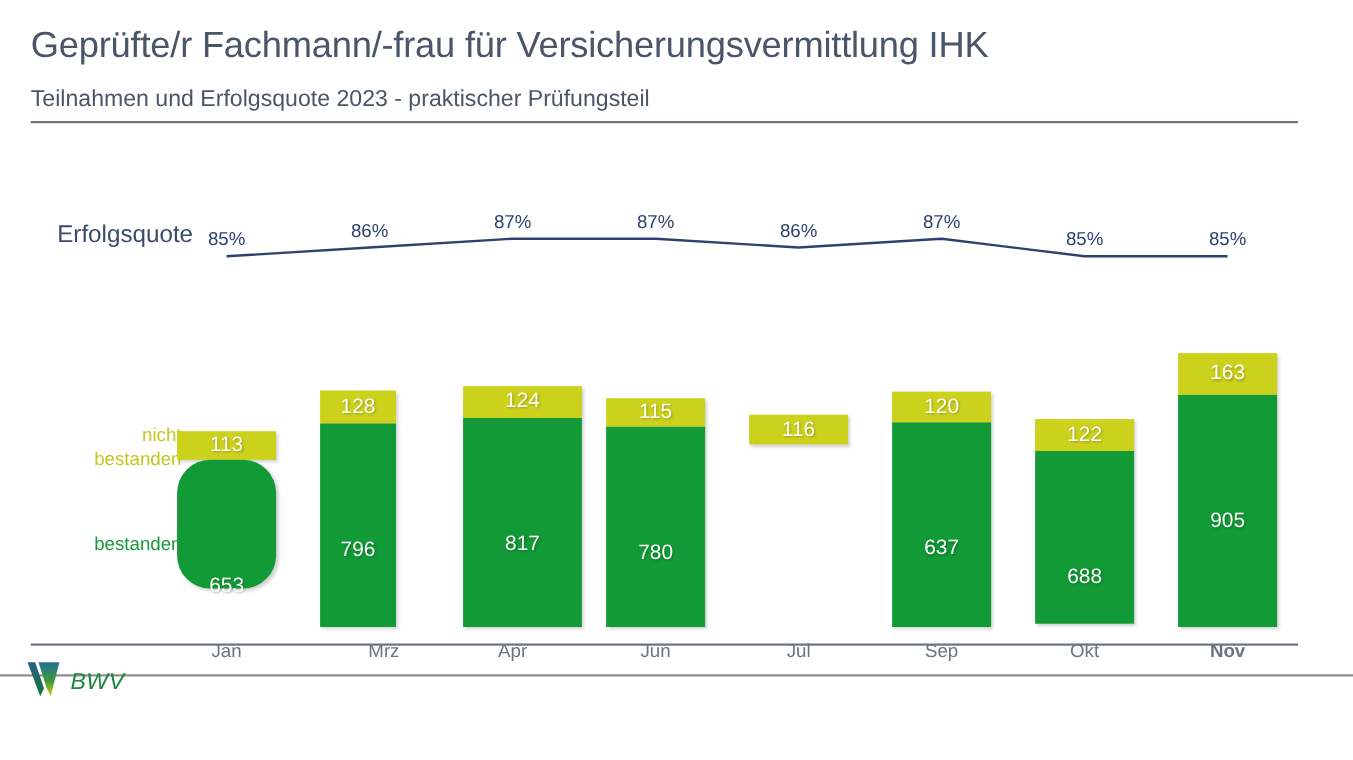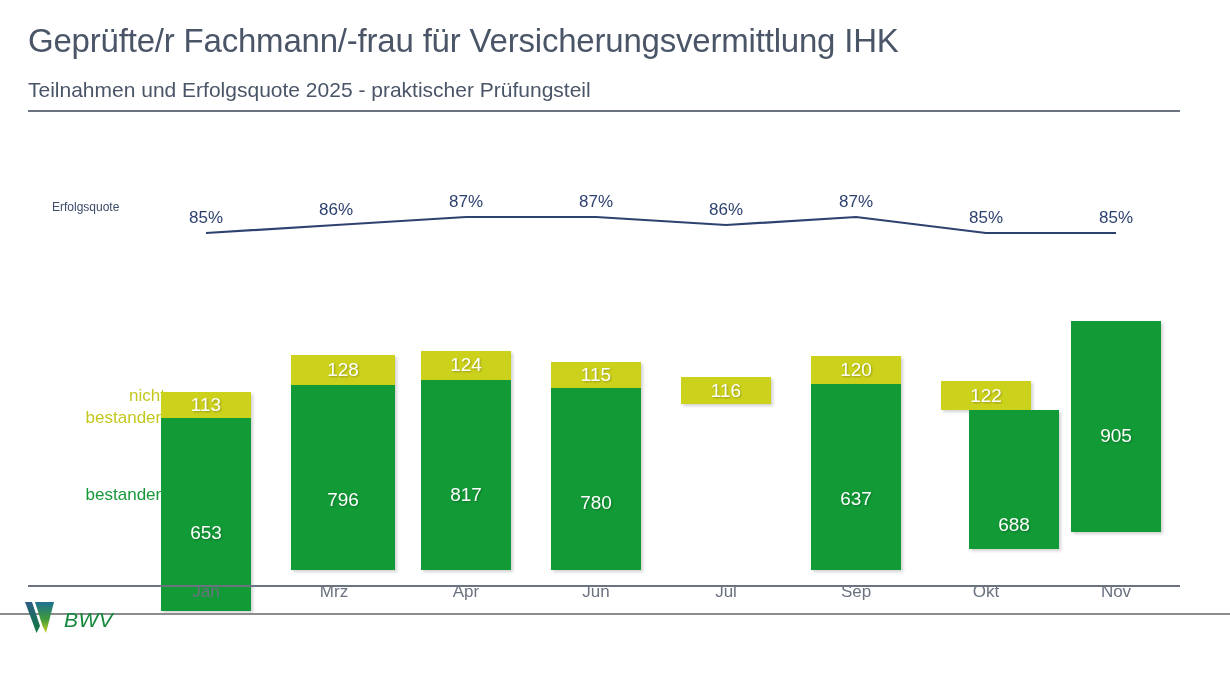--- a/index.html
+++ b/index.html
@@ -40,21 +40,21 @@
     left: 28px; top: 110px;
     width: 1152px; height: 2px;
     background: #6b7280;
   }
 
   
   #rate-block { position: absolute; left: 0; top: 150px; width: 1230px; height: 130px; }
   #rate-label {
     position: absolute;
     left: 52px; top: 50px;
-    font-size: 12px;
+    font-size: 22px;
     color: #3b4a6b;
     white-space: nowrap;
   }
   #rate-svg { position: absolute; left: 0; top: 0; }
   .rate-value {
     position: absolute;
     font-size: 17px;
     color: #2e4270;
     transform: translateX(-50%);
     white-space: nowrap;
@@ -124,21 +124,21 @@
     font-size: 21px;
     color: #17873c;
     letter-spacing: 0.5px;
   }
 </style>
 </head>
 <body>
 
 <div id="header">
   <div id="chart-title">Geprüfte/r Fachmann/-frau für Versicherungsvermittlung IHK</div>
-  <div id="chart-subtitle">Teilnahmen und Erfolgsquote 2025 - praktischer Prüfungsteil</div>
+  <div id="chart-subtitle">Teilnahmen und Erfolgsquote 2023 - praktischer Prüfungsteil</div>
   <div id="header-rule"></div>
 </div>
 
 <div id="rate-block">
   <div id="rate-label">Erfolgsquote</div>
   <svg id="rate-svg" width="1230" height="130">
     <polyline id="rate-polyline" fill="none" stroke="#2e4270" stroke-width="2.2" stroke-linejoin="round" points="206,83 336,75 466,67 596,67 726,75 856,67 986,83 1116,83"></polyline>
   </svg>
 <div class="rate-value" style="left: 206px; top: 58px;">85%</div>
     <div class="rate-value" style="left: 336px; top: 50px;">86%</div>
@@ -155,33 +155,33 @@
     <div>nicht</div>
     <div>bestanden</div>
   </div>
   <div class="series-legend" id="legend-pass">bestanden</div>
 
   <div id="bars">
       <div class="bar-group" style="left: 161px; width: 90px; bottom: 121px; height: 178.401px;">
         <div class="seg seg-fail" style="height: 26.3177px;">
           <span class="seg-label">113</span>
         </div>
-        <div class="seg seg-pass" style="height: 193px;">
+        <div class="seg seg-pass" style="height: 117px; border-radius: 30px;">
           <span class="seg-label">653</span>
         </div>
       </div>
-      <div class="bar-group" style="left: 291px; width: 104px; bottom: 121px; height: 215.2px;">
+      <div class="bar-group" style="left: 291px; width: 69px; bottom: 121px; height: 215.2px;">
         <div class="seg seg-fail" style="height: 29.8112px;">
           <span class="seg-label">128</span>
         </div>
         <div class="seg seg-pass" style="height: 185.388px;">
           <span class="seg-label">796</span>
         </div>
       </div>
-      <div class="bar-group" style="left: 421px; width: 90px; bottom: 121px; height: 219.159px;">
+      <div class="bar-group" style="left: 421px; width: 108px; bottom: 121px; height: 219.159px;">
         <div class="seg seg-fail" style="height: 28.8796px;">
           <span class="seg-label">124</span>
         </div>
         <div class="seg seg-pass" style="height: 190.279px;">
           <span class="seg-label">817</span>
         </div>
       </div>
       <div class="bar-group" style="left: 551px; width: 90px; bottom: 121px; height: 208.446px;">
         <div class="seg seg-fail" style="height: 26.7835px;">
           <span class="seg-label">115</span>
@@ -200,39 +200,42 @@
           <span class="seg-label">120</span>
         </div>
         <div class="seg seg-pass" style="height: 186.087px;">
           <span class="seg-label">637</span>
         </div>
       </div>
       <div class="bar-group" style="left: 941px; width: 90px; bottom: 121px; height: 188.649px;">
         <div class="seg seg-fail" style="height: 28.4138px;">
           <span class="seg-label">122</span>
         </div>
-        <div class="seg seg-pass" style="height: 139px; margin-left: 28px;">
+        <div class="seg seg-pass" style="height: 157px;">
           <span class="seg-label">688</span>
         </div>
       </div>
       <div class="bar-group" style="left: 1071px; width: 90px; bottom: 121px; height: 248.737px;">
+        <div class="seg seg-fail" style="height: 37.9627px;">
+          <span class="seg-label">163</span>
+        </div>
         <div class="seg seg-pass" style="height: 210.774px; padding-left: 20px;">
           <span class="seg-label">905</span>
         </div>
       </div>
     </div>
   <div id="cats">
       <div class="cat-label" style="left: 161px; width: 90px;">Jan</div>
-      <div class="cat-label" style="left: 289px; width: 90px;">Mrz</div>
+      <div class="cat-label" style="left: 304px; width: 90px;">Mrz</div>
       <div class="cat-label" style="left: 421px; width: 90px;">Apr</div>
       <div class="cat-label" style="left: 551px; width: 90px;">Jun</div>
       <div class="cat-label" style="left: 681px; width: 90px;">Jul</div>
       <div class="cat-label" style="left: 811px; width: 90px;">Sep</div>
       <div class="cat-label" style="left: 941px; width: 90px;">Okt</div>
-      <div class="cat-label" style="left: 1071px; width: 90px;">Nov</div>
+      <div class="cat-label" style="left: 1071px; width: 90px; font-weight: bold;">Nov</div>
     </div>
   <div id="axis-line"></div>
 </div>
 
 <div id="footer">
   <div id="footer-rule"></div>
 
   <div id="bwv-logo">
     <svg id="bwv-mark" width="38" height="34" viewBox="0 0 38 34">
       <defs>

